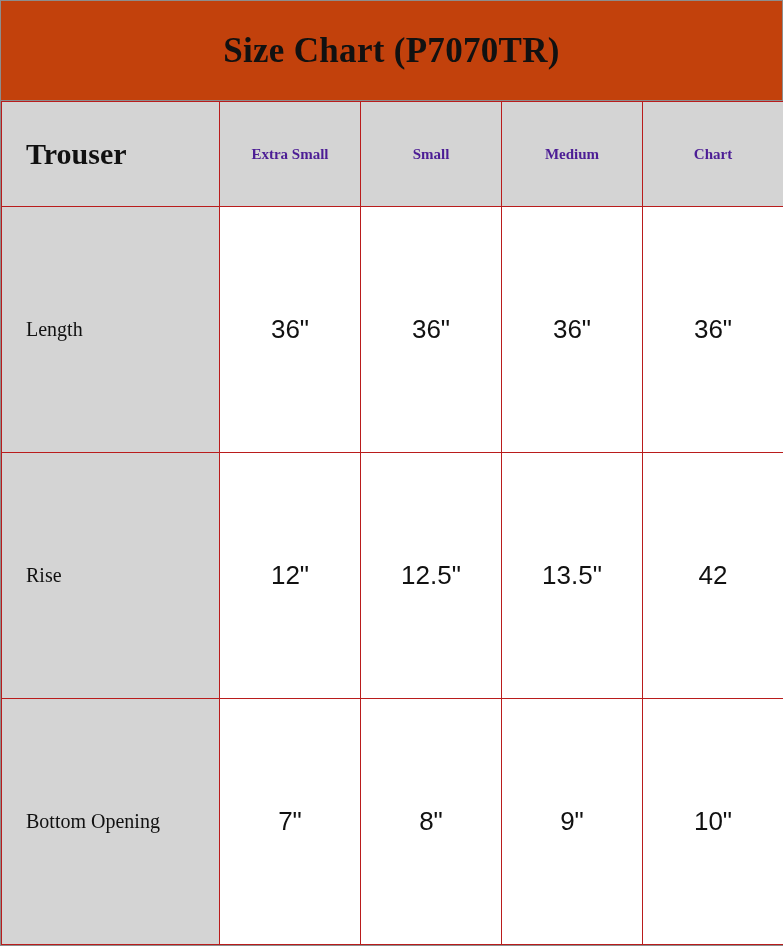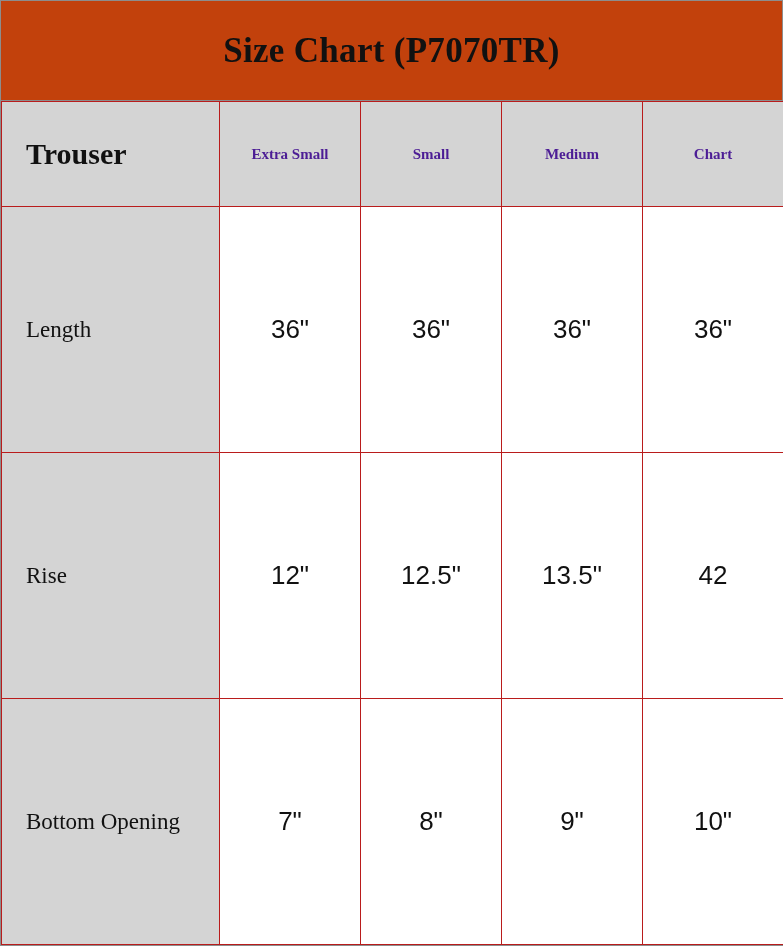--- a/index.html
+++ b/index.html
@@ -71,21 +71,21 @@
     font-size: 15px;
     text-align: center;
     color: #4c1d95;
   }
   
   tr.body-row { height: 106px; }
   td.row-label {
     background: #d4d4d4;
     font-family: "Liberation Serif", serif;
     font-weight: normal;
-    font-size: 23px;
+    font-size: 20px;
     text-align: left;
     padding-left: 18px;
     color: #111111;
   }
   td.row-value {
     background: #ffffff;
     font-family: "Liberation Sans", sans-serif;
     font-weight: normal;
     font-size: 26px;
     text-align: center;

